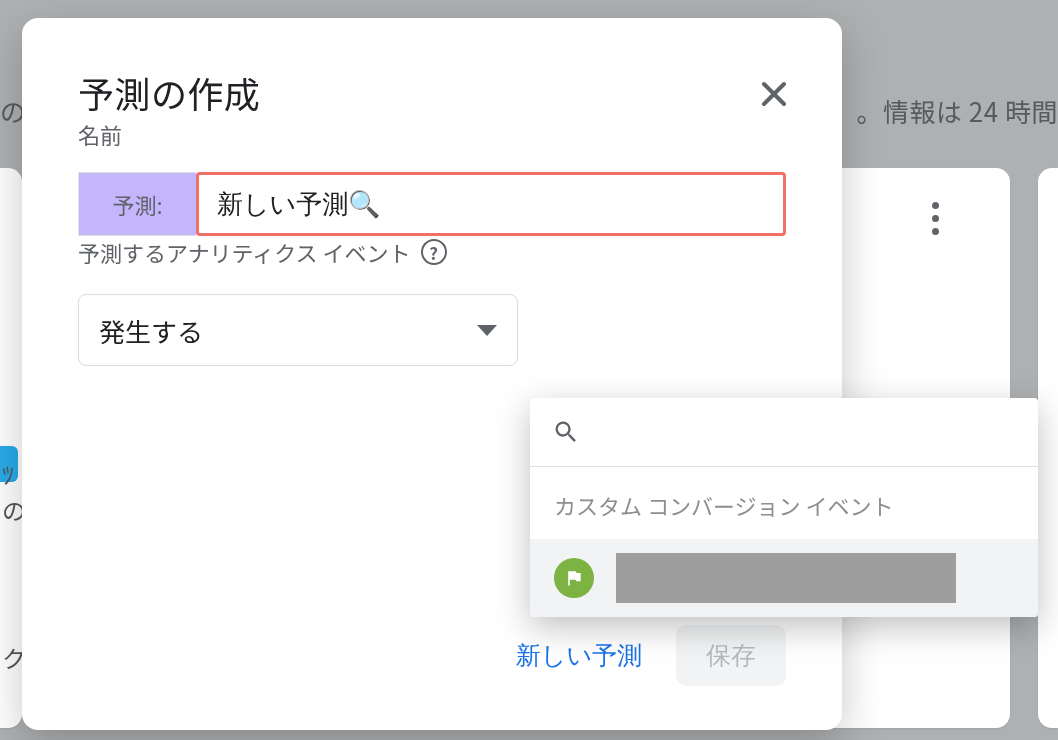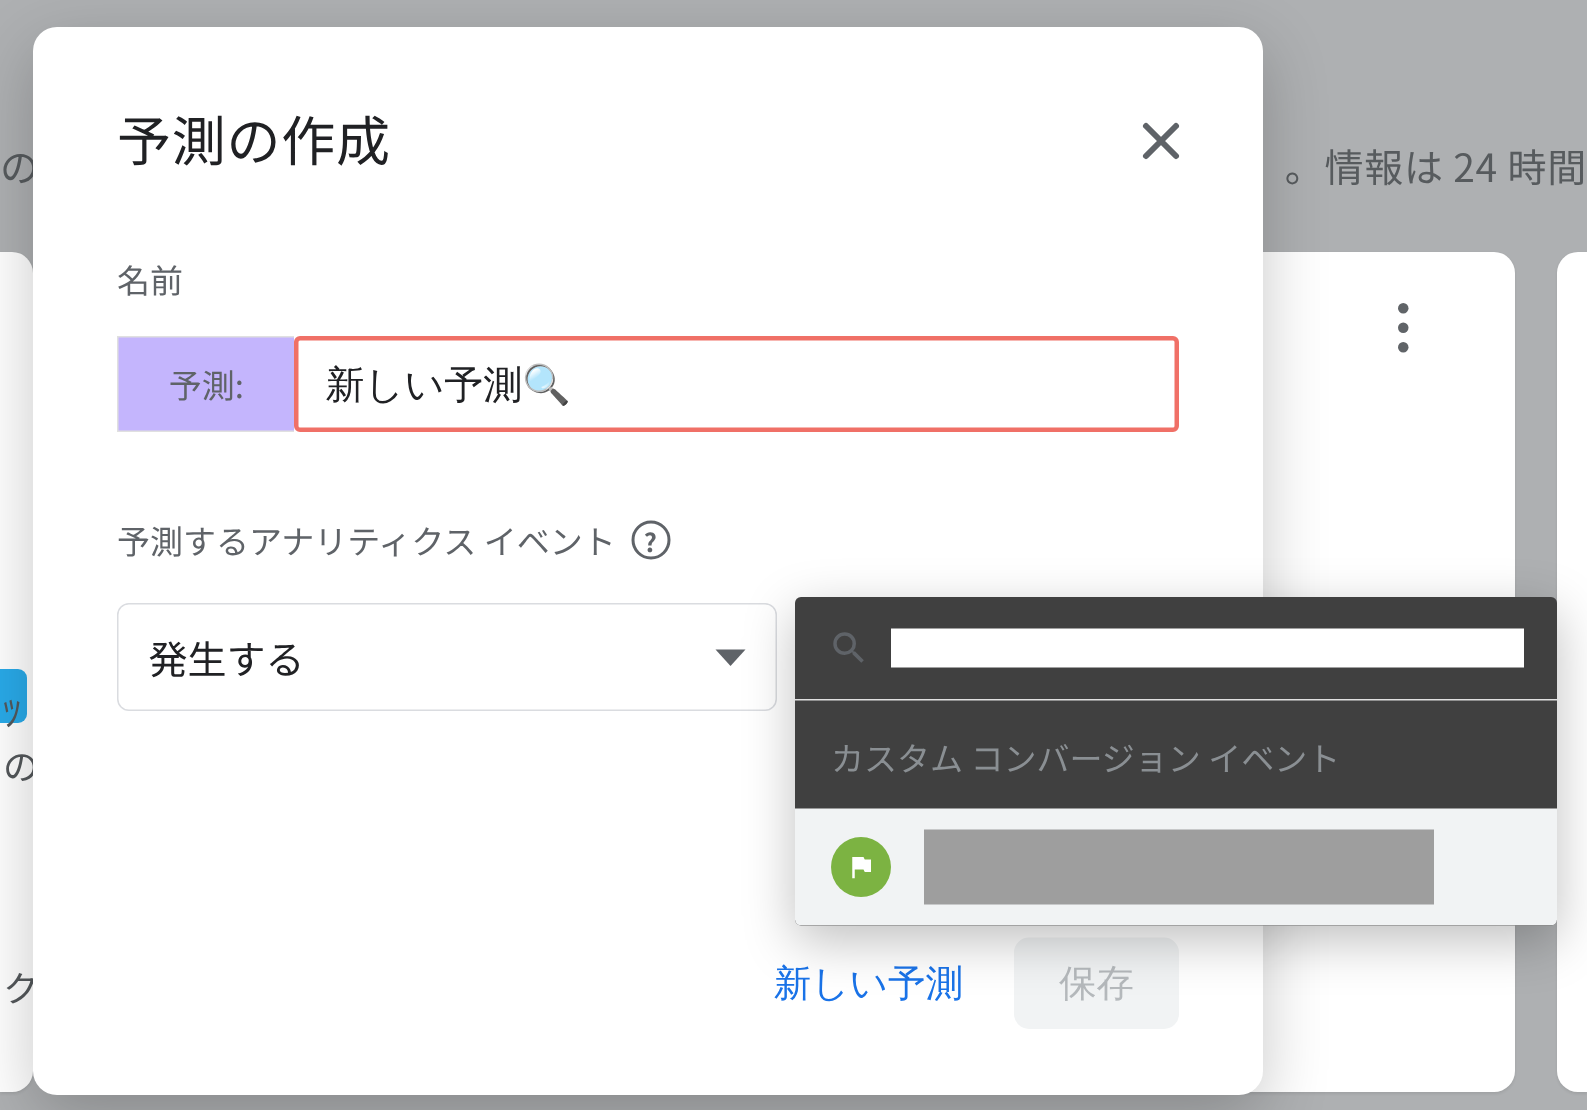--- a/index.html
+++ b/index.html
@@ -71,21 +71,20 @@
     width: 56px; height: 56px;
     display:flex; align-items:center; justify-content:center;
     cursor: pointer;
     border-radius: 50%;
   }
   .close-btn svg { width: 30px; height: 30px; stroke:#5f6368; stroke-width:3.2; stroke-linecap:round; }
 
   .section-label {
     color: #5f6368;
     font-size: 22px;
-    margin-top: 52px;
     display:flex; align-items:center; gap:10px;
   }
 
   .name-row {
     display:flex;
     margin-top: 22px;
   }
   .name-prefix {
     width: 118px; height: 64px;
     display:flex; align-items:center; justify-content:center;
@@ -151,21 +150,21 @@
     background:#f1f3f4; color:#b5b9bc; font-size:25px;
     border:none; border-radius:10px; padding:14px 30px;
     cursor:not-allowed;
   }
 
   
   .popover {
     position:absolute;
     top: 398px; left: 530px;
     width: 508px;
-    background:#404040;
+    background:#ffffff;
     border-radius:4px;
     box-shadow: 0 10px 34px rgba(0,0,0,.25);
     overflow:hidden;
   }
   .pop-search {
     display:flex; align-items:center; gap:14px;
     padding: 20px 22px;
     border-bottom:1px solid #e0e0e0;
   }
   .pop-search svg { width:28px; height:28px; fill:#5f6368; }
@@ -216,21 +215,21 @@
         <path d="M4 4 L20 20 M20 4 L4 20" fill="none"></path>
       </svg>
   </div>
 
   <div class="section-label">名前</div>
   <div class="name-row">
     <div class="name-prefix">予測:</div>
     <input class="name-input" type="text" value="新しい予測🔍" style="">
   </div>
 
-  <div class="section-label" style="margin-top:56px">
+  <div class="section-label" style="">
     <span>予測するアナリティクス イベント</span>
     <span class="help-icon">?</span>
   </div>
 
   <div class="select">
     <span>発生する</span>
     <span class="arrow"></span>
   </div>
 
   <div class="actions">

